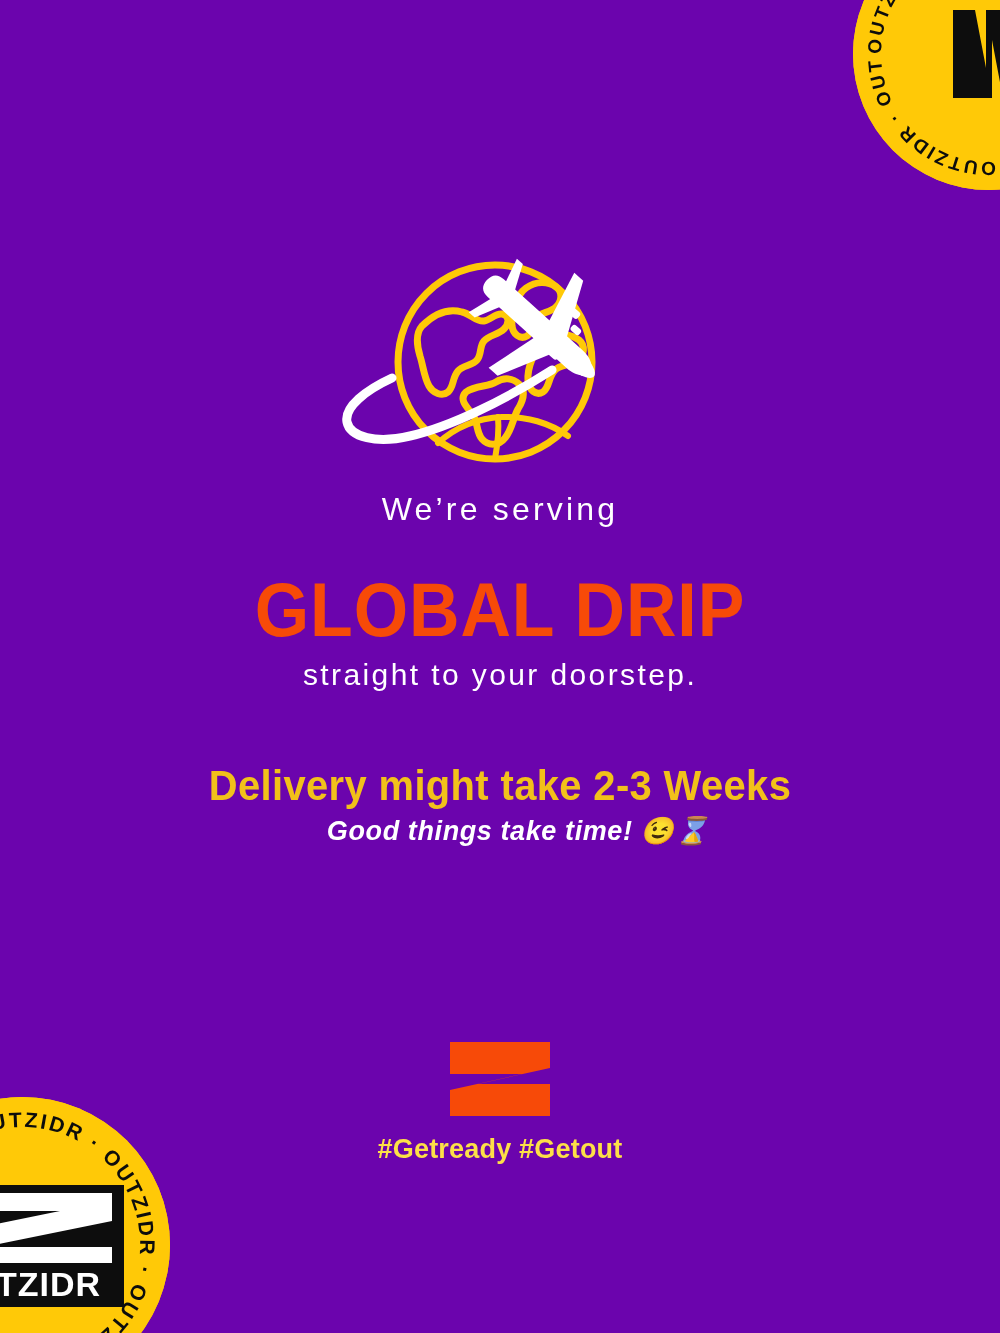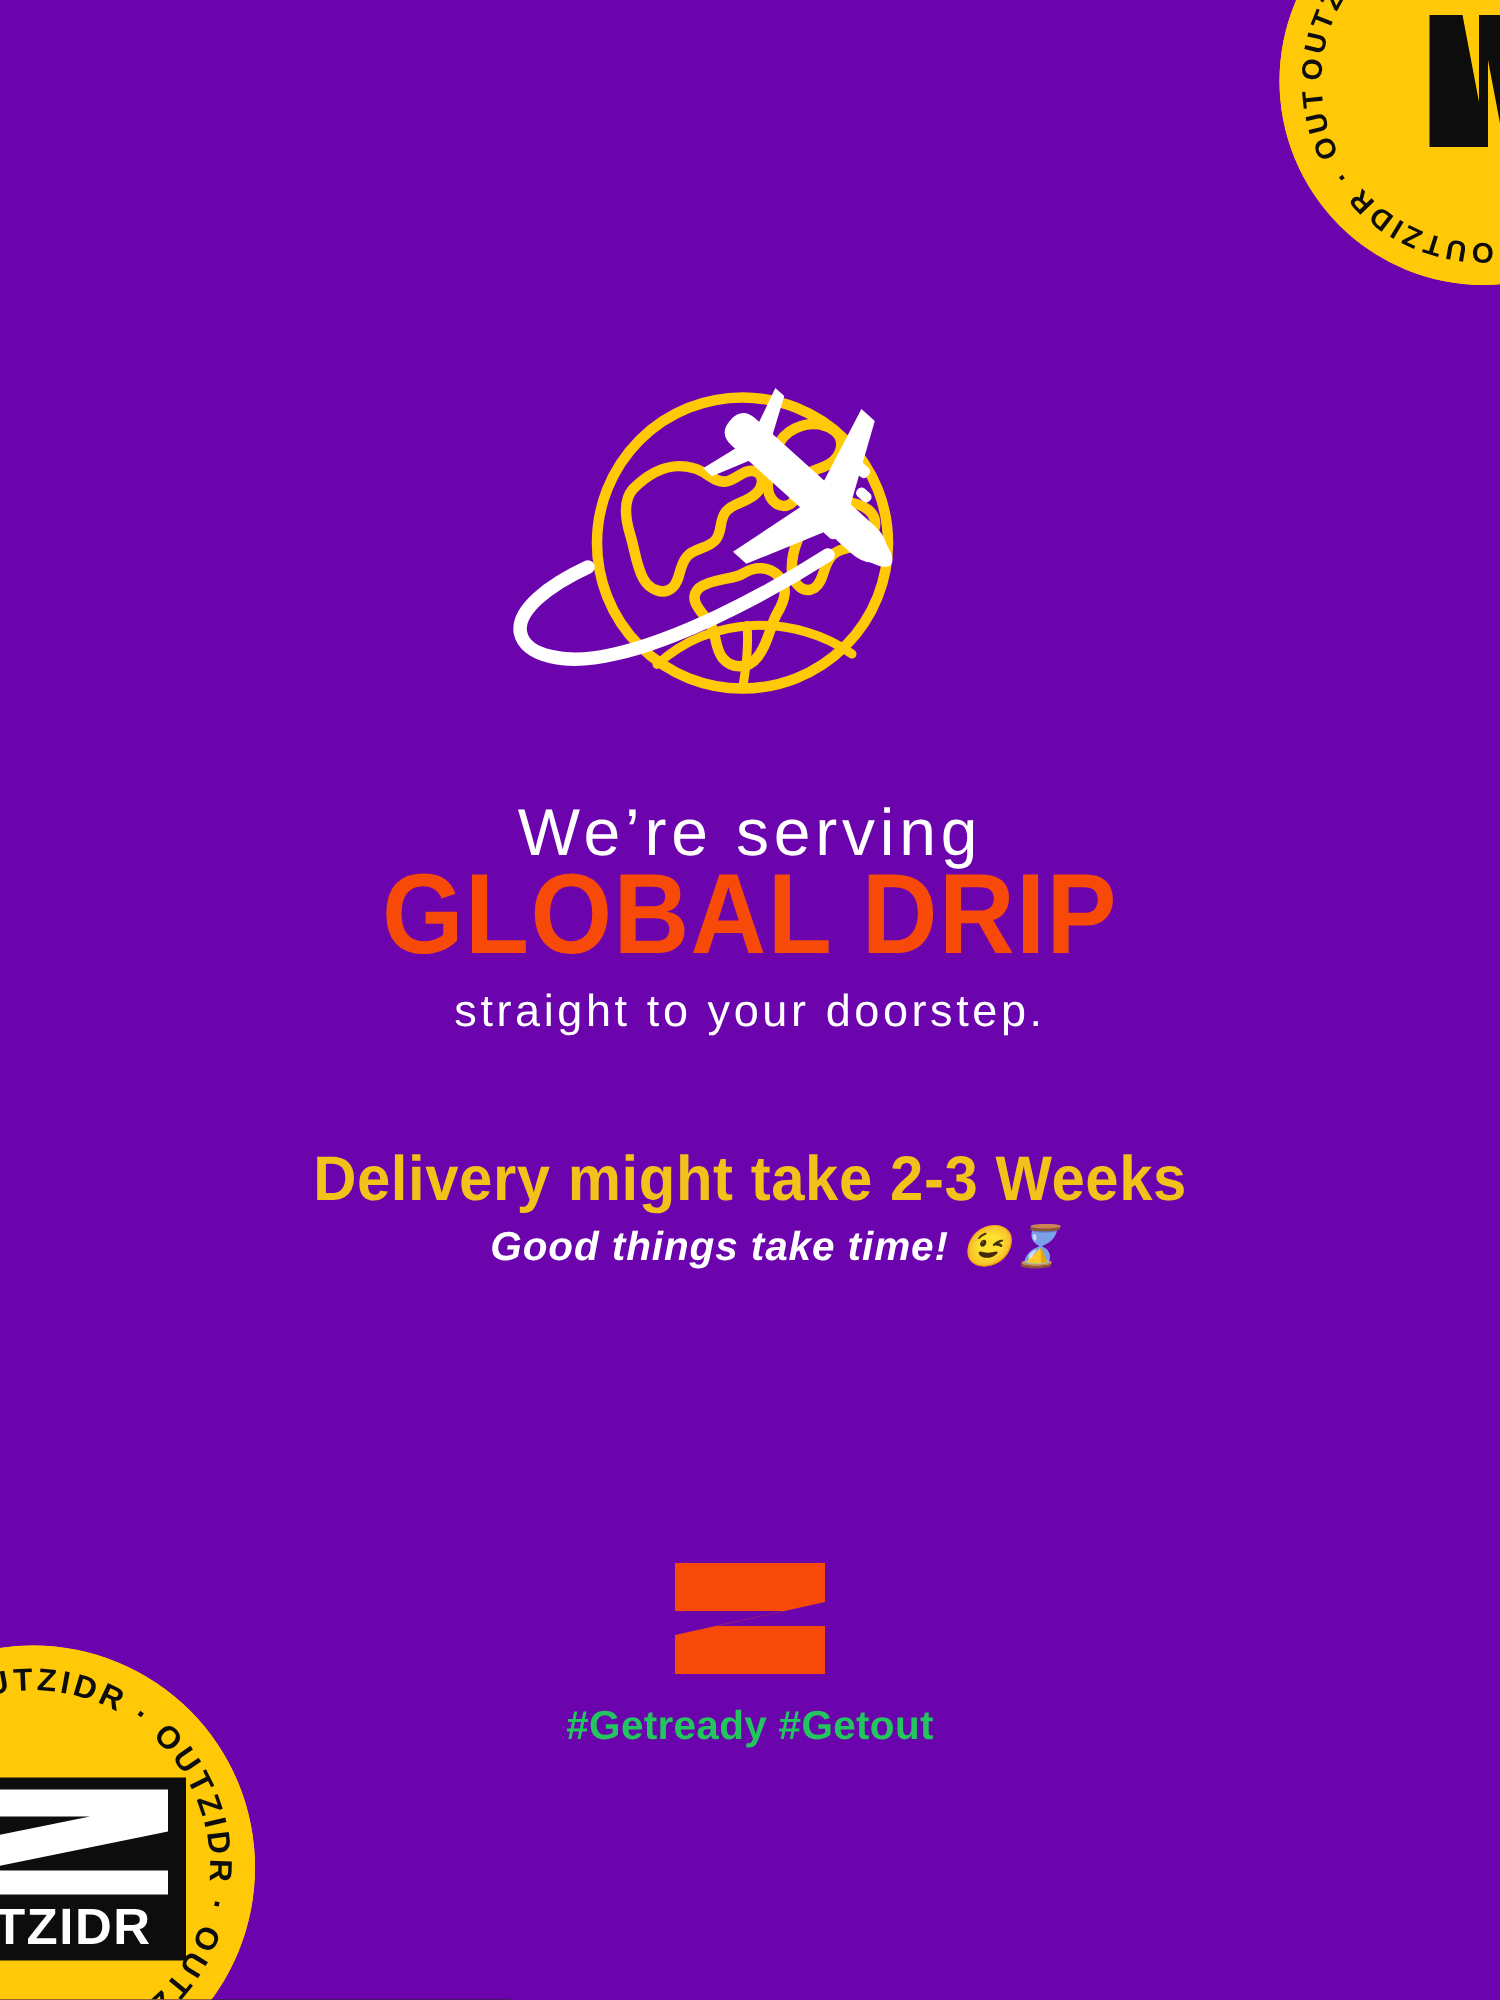--- a/index.html
+++ b/index.html
@@ -46,23 +46,23 @@
   }
   #hero-graphic svg { display:block; width:100%; height:100%; }
 
   
   .center-col {
     position: absolute;
     left: 0; right: 0;
     text-align: center;
   }
   #line-serving {
-    top: 532px;
+    top: 492px;
     color: #ffffff;
-    font-size: 44px;
+    font-size: 32px;
     font-weight: 300;
     letter-spacing: 3.2px;
     line-height: 1.1;
   }
   #line-headline {
     top: 566px;
     color: #F74A08;
     font-size: 76px;
     font-weight: 900;
     letter-spacing: 1px;
@@ -104,21 +104,21 @@
   #footer-brand {
     position: absolute;
     left: 0; right: 0;
     top: 1040px;
     text-align: center;
   }
   #footer-zmark { display: inline-block; width: 104px; height: 78px; }
   #footer-zmark svg { display: block; width: 100%; height: 100%; }
   #footer-hashtags {
     margin-top: 12px;
-    color: #22c55e;
+    color: #fde047;
     font-size: 27px;
     font-weight: bold;
     letter-spacing: 0.2px;
   }
 </style>
 </head>
 <body>
 
 <div id="poster" style="background: rgb(107, 4, 173);">
 

